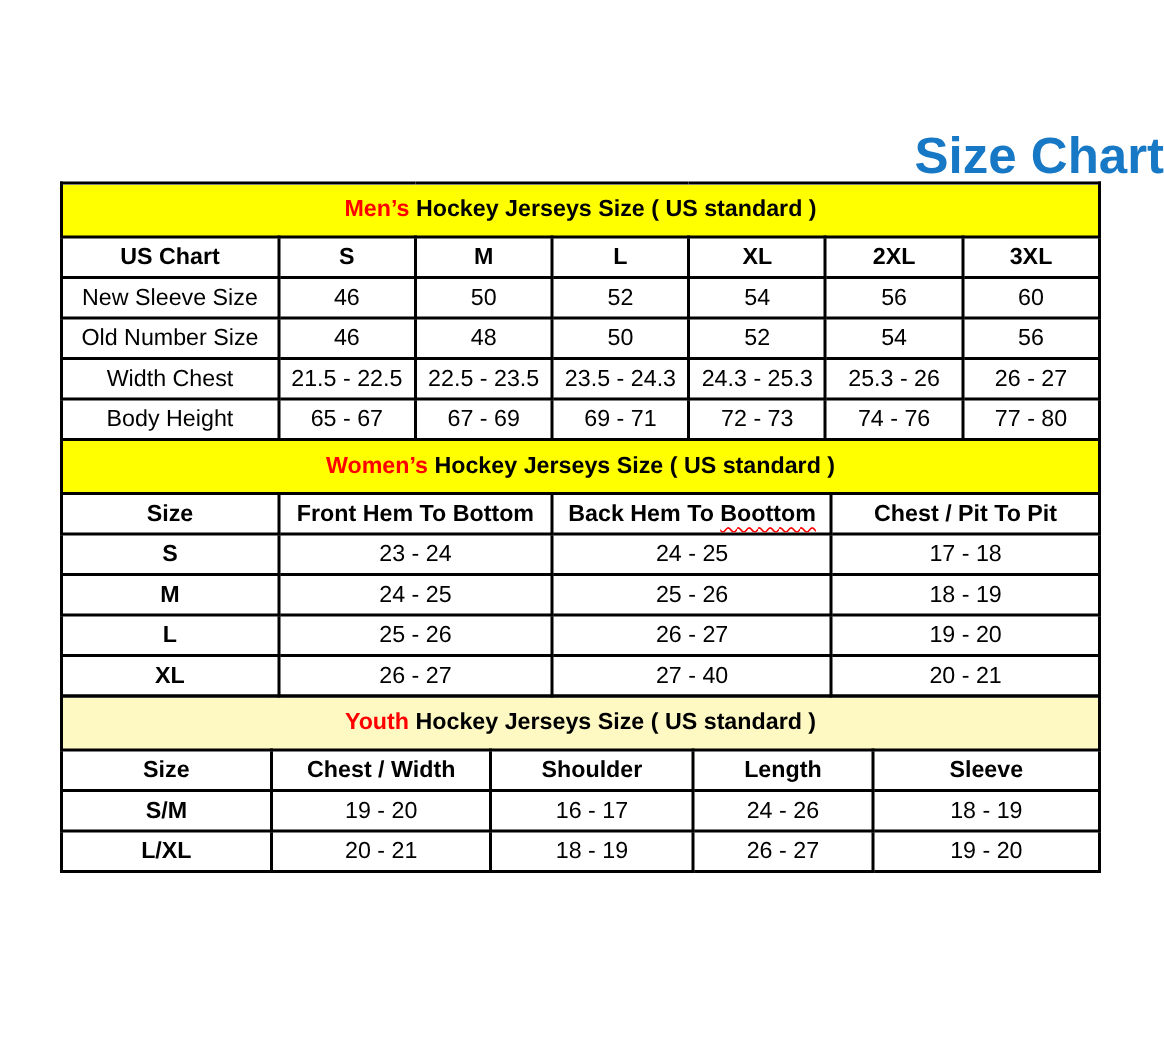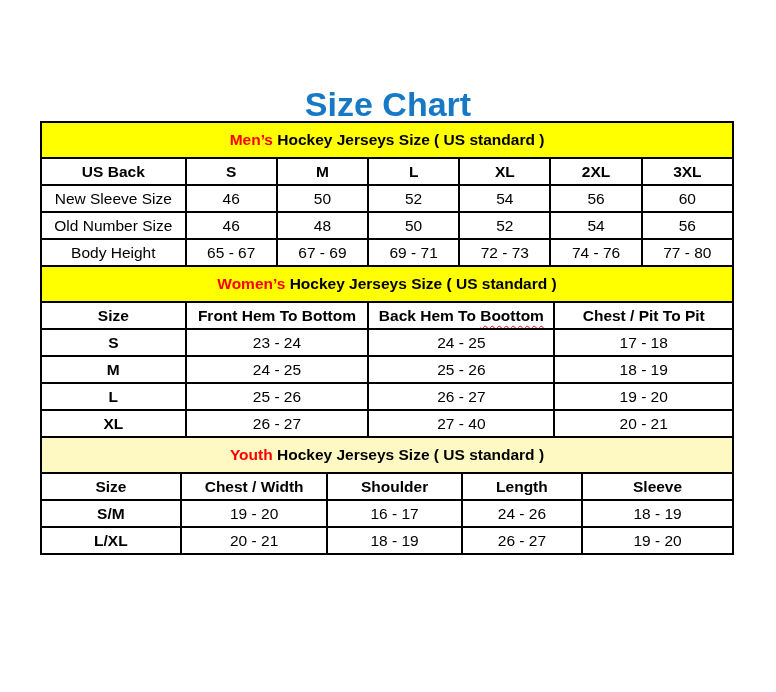--- a/index.html
+++ b/index.html
@@ -13,21 +13,21 @@
     height: 692px;
     font-family: "Liberation Sans", "DejaVu Sans", sans-serif;
     color: #000;
     overflow: hidden;
   }
   .page-title {
     position: absolute;
     top: 62px;
     left: 0;
     width: 776px;
-    text-align: center;
+    text-align: right;
     font-size: 34px;
     font-weight: 700;
     letter-spacing: 0px;
   }
   .tables-wrap {
     position: absolute;
     top: 121px;
     left: 40px;
     width: 694px;
   }
@@ -87,21 +87,21 @@
         <col style="width: 13.18%;">
         <col style="width: 13.18%;">
         <col style="width: 13.19%;">
         <col style="width: 13.19%;">
       </colgroup>
       <tbody>
         <tr>
           <td colspan="7" class="banner-cell" style="background: rgb(255, 255, 0);"><span style="color: rgb(255, 0, 0);">Men’s</span><span> Hockey Jerseys Size ( US standard )</span></td>
         </tr>
         <tr>
-          <th>US Back</th>
+          <th>US Chart</th>
           <th>S</th>
           <th>M</th>
           <th>L</th>
           <th>XL</th>
           <th>2XL</th>
           <th>3XL</th>
         </tr>
         <tr>
           <td class="label-cell">New Sleeve Size</td>
           <td class="data-cell">46</td>
@@ -112,20 +112,29 @@
           <td class="data-cell">60</td>
         </tr>
         <tr>
           <td class="label-cell">Old Number Size</td>
           <td class="data-cell">46</td>
           <td class="data-cell">48</td>
           <td class="data-cell">50</td>
           <td class="data-cell">52</td>
           <td class="data-cell">54</td>
           <td class="data-cell">56</td>
+        </tr>
+        <tr>
+          <td class="label-cell">Width Chest</td>
+          <td class="data-cell">21.5 - 22.5</td>
+          <td class="data-cell">22.5 - 23.5</td>
+          <td class="data-cell">23.5 - 24.3</td>
+          <td class="data-cell">24.3 - 25.3</td>
+          <td class="data-cell">25.3 - 26</td>
+          <td class="data-cell">26 - 27</td>
         </tr>
         <tr>
           <td class="label-cell">Body Height</td>
           <td class="data-cell">65 - 67</td>
           <td class="data-cell">67 - 69</td>
           <td class="data-cell">69 - 71</td>
           <td class="data-cell">72 - 73</td>
           <td class="data-cell">74 - 76</td>
           <td class="data-cell">77 - 80</td>
         </tr>

